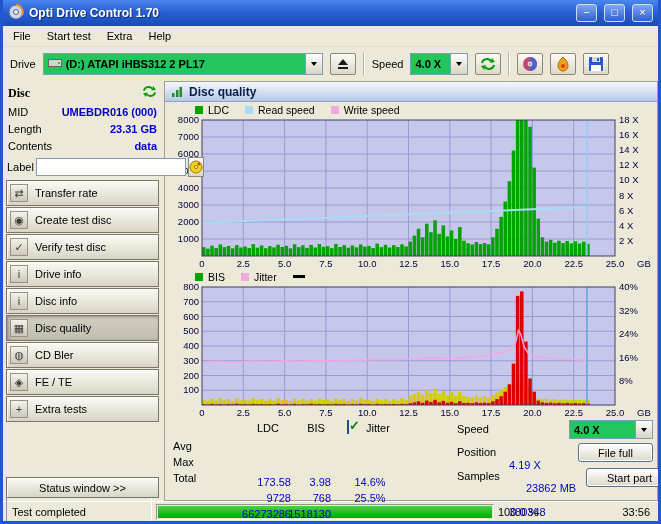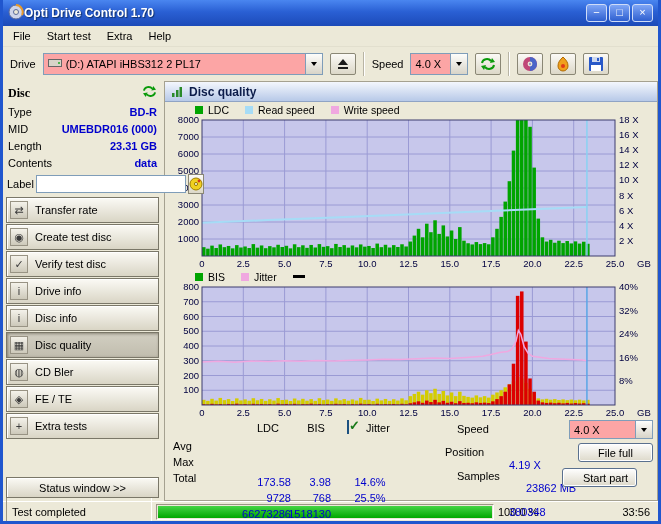--- a/index.html
+++ b/index.html
@@ -1,30 +1,30 @@
 <!DOCTYPE html>
 <html><head>
 <meta charset="utf-8">
 <style>
   html,body{margin:0;padding:0;background:#d8d4c8;}
   *{box-sizing:border-box;}
   .window{position:relative;width:661px;height:524px;border:3px solid #2056ce;border-top:none;
     background:#ece9d8;font-family:"Liberation Sans",sans-serif;font-size:11px;color:#000;overflow:hidden;}
   
-  .titlebar{height:26px;display:flex;align-items:center;padding:0 5px;
+  .titlebar{height:26px;display:flex;align-items:center;gap:5px;padding:0 5px;
     background:linear-gradient(180deg,#4a86f0 0%,#2a60d4 45%,#1c4ab8 100%);}
   .titlebar .title{color:#fff;font-weight:bold;font-size:12px;text-shadow:1px 1px 1px #10306a;flex:1;}
   .tb-btn{width:21px;height:18px;border:1px solid #cfdcf8;border-radius:3px;color:#fff;font-size:11px;
     line-height:15px;text-align:center;background:linear-gradient(180deg,#7fa6f6,#2e5fd0);margin-left:2px;}
   
   .menubar{height:21px;display:flex;align-items:center;padding-left:2px;border-bottom:1px solid #e2dfce;}
   .menu-item{padding:3px 8px;}
   
   .toolbar{height:34px;display:flex;align-items:center;padding:0 7px;gap:7px;}
-  .combo{height:22px;background:#fca5a5;border:1px solid #7f9db9;display:flex;align-items:center;overflow:hidden;}
+  .combo{height:22px;background:#22c55e;border:1px solid #7f9db9;display:flex;align-items:center;overflow:hidden;font-weight:bold;}
   .combo .txt{padding:0 4px;white-space:nowrap;}
   .combo .arrow-btn{width:17px;height:100%;margin-left:auto;background:linear-gradient(#fdfdfb,#d8d4c8);
     border-left:1px solid #7f9db9;display:flex;align-items:center;justify-content:center;}
   .arrow-down{width:0;height:0;border-left:3.5px solid transparent;border-right:3.5px solid transparent;border-top:4px solid #000;}
   .tool-btn{min-width:26px;height:22px;border:1px solid #8a8775;border-radius:2px;
     background:linear-gradient(#fbfaf6,#dcd8c8);display:flex;align-items:center;justify-content:center;}
   .tsep{width:2px;height:24px;border-left:1px solid #b8b4a4;border-right:1px solid #fff;}
   
   .body{display:flex;height:420px;}
   .sidebar{width:159px;padding:2px 3px;position:relative;}
@@ -163,24 +163,20 @@
         <span>Disc</span>
         <span class="sp"></span>
         <span>
           <svg width="15" height="13" viewBox="0 0 16 14">
             <path d="M2 6 a5 4.5 0 0 1 9 -2" fill="none" stroke="#0a9a0a" stroke-width="2"></path>
             <polygon points="12,1 15,5 10,6" fill="#0a9a0a"></polygon>
             <path d="M14 8 a5 4.5 0 0 1 -9 2" fill="none" stroke="#0a9a0a" stroke-width="2"></path>
             <polygon points="4,13 1,9 6,8" fill="#0a9a0a"></polygon>
           </svg>
         </span>
-      </div>
-      <div class="info-row">
-        <span>Type</span>
-        <span class="info-val">BD-R</span>
       </div>
       <div class="info-row">
         <span>MID</span>
         <span class="info-val">UMEBDR016 (000)</span>
       </div>
       <div class="info-row">
         <span>Length</span>
         <span class="info-val">23.31 GB</span>
       </div>
       <div class="info-row">
@@ -678,27 +674,27 @@
 
         <span class="abs" style="left:292px;top:5px;">Speed</span>
         <span class="abs blue" style="left:344px;top:5px;">4.19 X</span>
         <div class="combo abs" style="left:404px;top:2px;width:84px;height:19px;">
           <span class="txt">4.0 X</span>
           <span class="arrow-btn">
               <span class="arrow-down"></span>
             </span>
         </div>
 
-        <span class="abs" style="left:280px;top:28px;">Position</span>
+        <span class="abs" style="left:292px;top:28px;">Position</span>
         <span class="abs blue" style="left:361px;top:28px;">23862 MB</span>
         <div class="btn abs" style="left:413px;top:25px;width:75px;height:19px;">File full</div>
 
         <span class="abs" style="left:292px;top:52px;">Samples</span>
         <span class="abs blue" style="left:344px;top:52px;">380348</span>
-        <div class="btn abs" style="left:397px;top:50px;width:75px;height:19px;padding-left:12px;">Start part</div>
+        <div class="btn abs" style="left:421px;top:50px;width:75px;height:19px;padding-left:12px;">Start part</div>
       </div>
     </div>
   </div>
 
   <div class="statusbar">
     <div class="cell" style="width:146px;">
       <span>Test completed</span>
     </div>
     <div class="cell pcell">
       <div class="pfill" style="width:100%;"></div>

